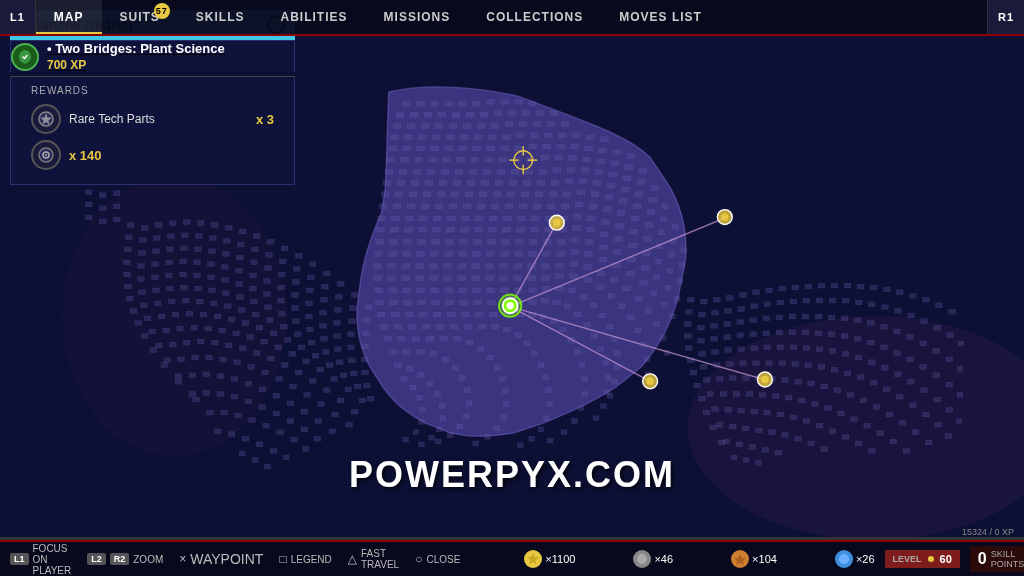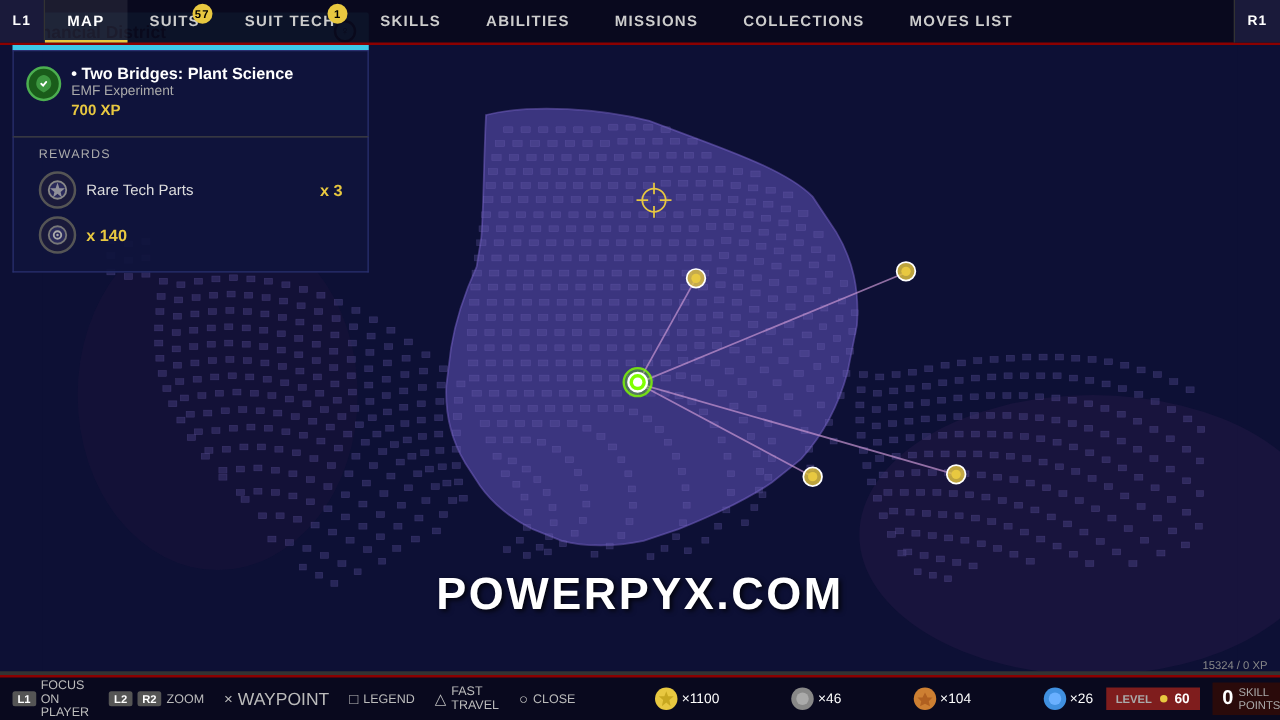--- a/index.html
+++ b/index.html
@@ -124,22 +124,22 @@
       display: flex;
       align-items: center;
       justify-content: center;
       font-size: 10px;
       font-weight: bold;
     }
 
     #mission-panel {
       background: rgba(15, 20, 60, 0.92);
       border: 1px solid #2a3070;
-      padding: 10px;
       border-bottom: none;
+      text-decoration: underline;
     }
 
     .mission-title-row {
       display: flex;
       align-items: flex-start;
       gap: 8px;
       margin-bottom: 4px;
     }
 
     .mission-icon {
@@ -333,24 +333,20 @@
 
 <div id="top-nav">
   <div class="nav-item nav-l1">L1</div>
 
   <div class="nav-item active">
     <span>MAP</span>
   </div>
   <div class="nav-item" style="position:relative;">
     <span>SUITS</span>
     <span class="nav-badge">57</span>
-  </div>
-  <div class="nav-item" style="position:relative;">
-    <span>SUIT TECH</span>
-    <span class="nav-badge">1</span>
   </div>
   <div class="nav-item">
     <span>SKILLS</span>
   </div>
   <div class="nav-item">
     <span>ABILITIES</span>
   </div>
   <div class="nav-item">
     <span>MISSIONS</span>
   </div>
@@ -1375,21 +1371,20 @@
         <svg width="16" height="16" viewBox="0 0 16 16">
           <path d="M8 1 C5 1 2 4 2 8 C2 11 4 13 8 15 C12 13 14 11 14 8 C14 4 11 1 8 1Z" fill="#4caf50" opacity="0.7"></path>
           <path d="M6 8 L7.5 9.5 L10 6.5" stroke="white" stroke-width="1.5" fill="none" stroke-linecap="round"></path>
         </svg>
       </div>
       <div class="mission-text">
         <div class="mission-name">
           <span>• </span>
           <span>Two Bridges: Plant Science</span>
         </div>
-        <div class="mission-type">EMF Experiment</div>
         <div class="mission-xp">700 XP</div>
       </div>
     </div>
   </div>
 
   <div id="rewards-panel">
     <div class="rewards-label">REWARDS</div>
 
     <div class="reward-row">
       <div class="reward-icon">

